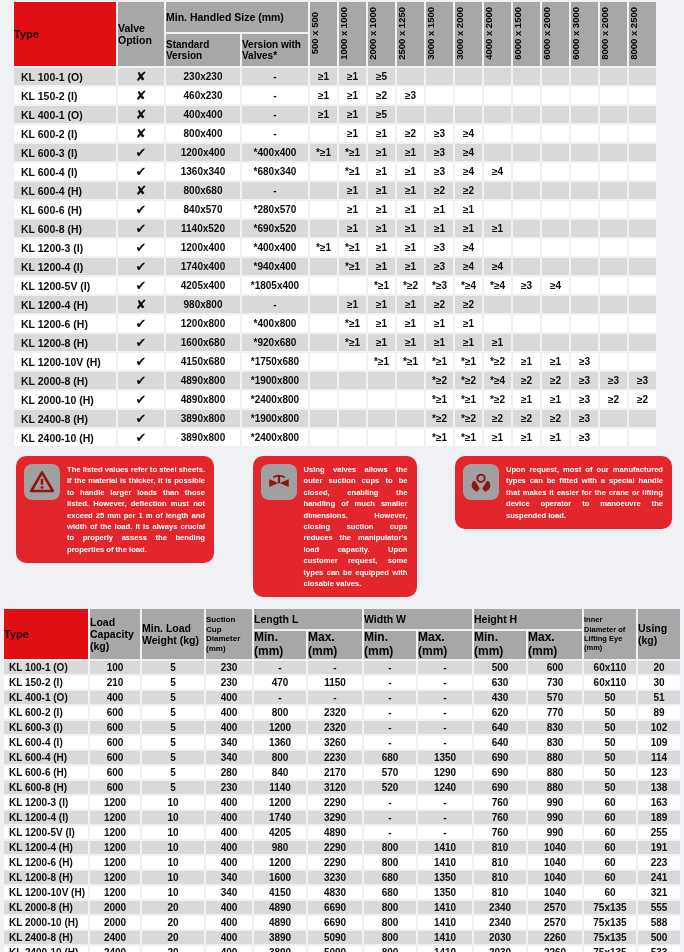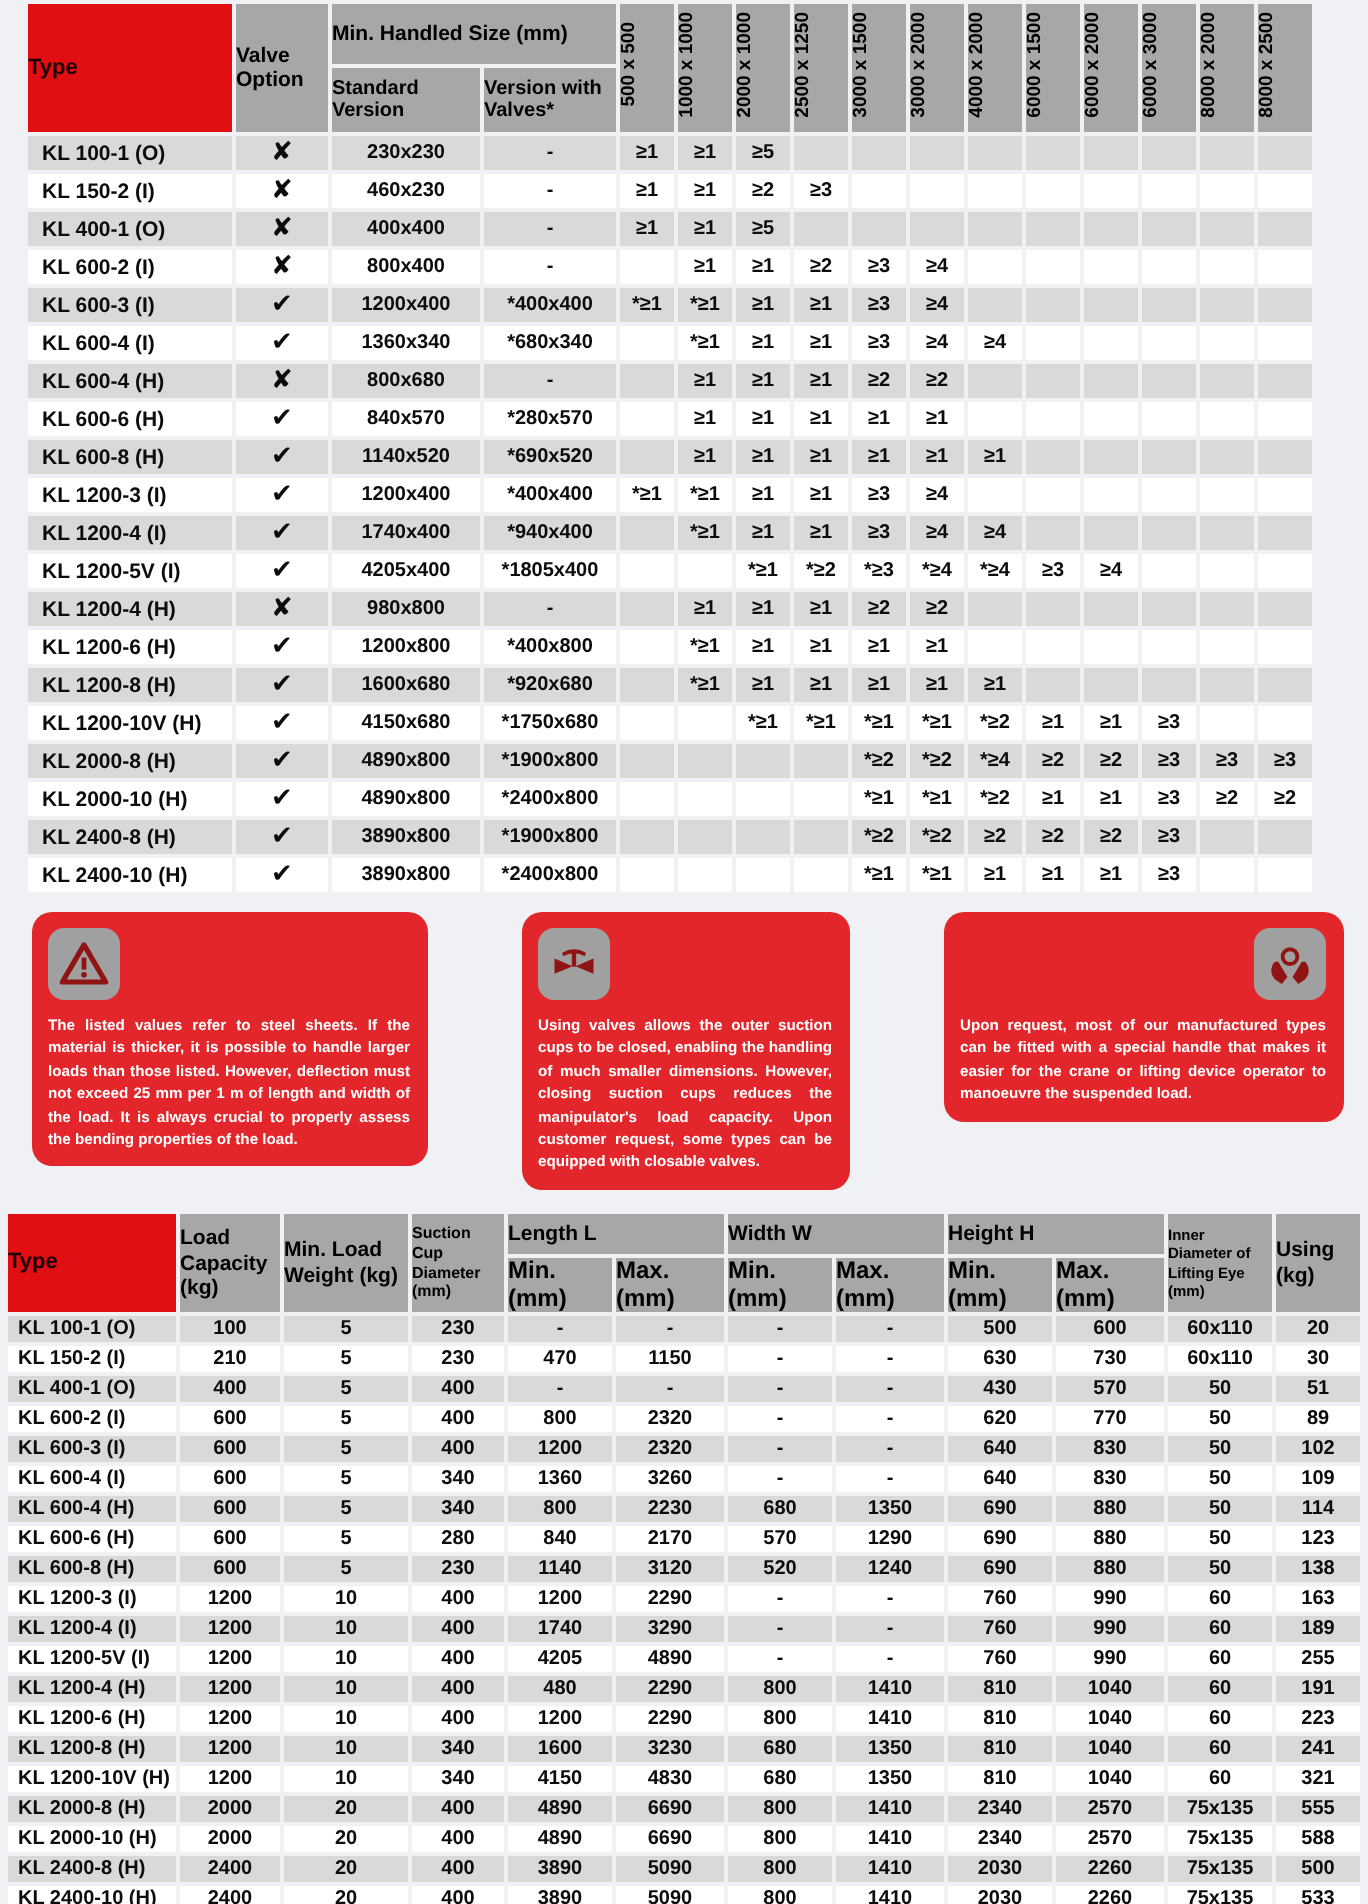--- a/index.html
+++ b/index.html
@@ -57,25 +57,24 @@
   
   .notes{
     display:flex;justify-content:space-between;align-items:flex-start;
     padding:8px 12px 0 16px;
   }
   .note{
     background:var(--note-red);
     border-radius:10px;
     display:flex;align-items:flex-start;gap:7px;
     padding:8px 9px 8px 8px;
-    flex-direction:column;
   }
   .note-1{width:198px;}
   .note-2{width:164px;}
-  .note-3{width:200px;align-items:flex-end;}
+  .note-3{width:217px;}
   .note .icon-box{
     flex:0 0 auto;width:36px;height:36px;border-radius:8px;
     background:#a0a0a0;display:flex;align-items:center;justify-content:center;
   }
   .note p{
     margin:0;color:#ffffff;font-size:7.6px;font-weight:bold;
     text-align:justify;line-height:1.5;
   }
 
   
@@ -728,21 +727,21 @@
           <td>760</td>
           <td>990</td>
           <td>60</td>
           <td>255</td>
         </tr>
         <tr class="odd">
           <td class="type">KL 1200-4 (H)</td>
           <td>1200</td>
           <td>10</td>
           <td>400</td>
-          <td>480</td>
+          <td>980</td>
           <td>2290</td>
           <td>800</td>
           <td>1410</td>
           <td>810</td>
           <td>1040</td>
           <td>60</td>
           <td>191</td>
         </tr>
         <tr class="even">
           <td class="type">KL 1200-6 (H)</td>

